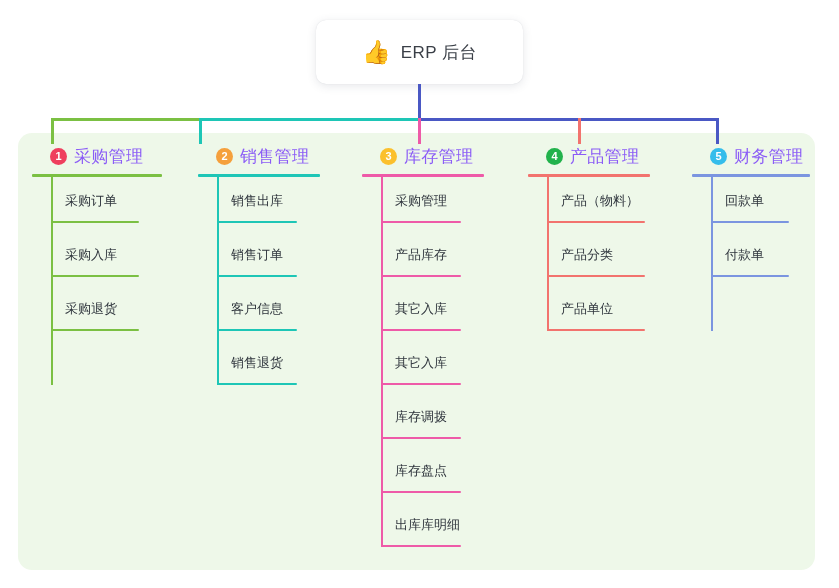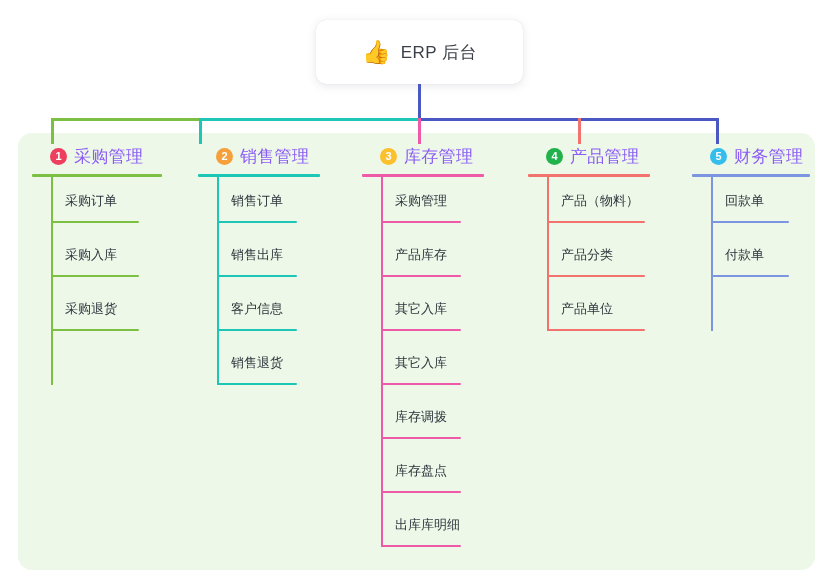--- a/index.html
+++ b/index.html
@@ -179,25 +179,25 @@
       </div>
       <div class="branch" style="left: 198px; width: 122px;">
         <div class="branch-head">
           <span class="badge" style="background: rgb(245, 160, 60);">2</span>
           <span class="branch-label">销售管理</span>
         </div>
         <div class="branch-underline" style="background: rgb(30, 198, 182); width: 122px;"></div>
         <div class="branch-body" style="height: 216px;">
           <div class="spine" style="background: rgb(30, 198, 182); height: 208px;"></div>
           <div class="leaf">
+            <div class="leaf-text">销售出库</div>
+            <div class="leaf-underline" style="background: rgb(30, 198, 182); width: 80px;"></div>
+          </div>
+          <div class="leaf">
             <div class="leaf-text">销售订单</div>
-            <div class="leaf-underline" style="background: rgb(30, 198, 182); width: 80px;"></div>
-          </div>
-          <div class="leaf">
-            <div class="leaf-text">销售出库</div>
             <div class="leaf-underline" style="background: rgb(30, 198, 182); width: 80px;"></div>
           </div>
           <div class="leaf">
             <div class="leaf-text">客户信息</div>
             <div class="leaf-underline" style="background: rgb(30, 198, 182); width: 80px;"></div>
           </div>
           <div class="leaf">
             <div class="leaf-text">销售退货</div>
             <div class="leaf-underline" style="background: rgb(30, 198, 182); width: 80px;"></div>
           </div>

